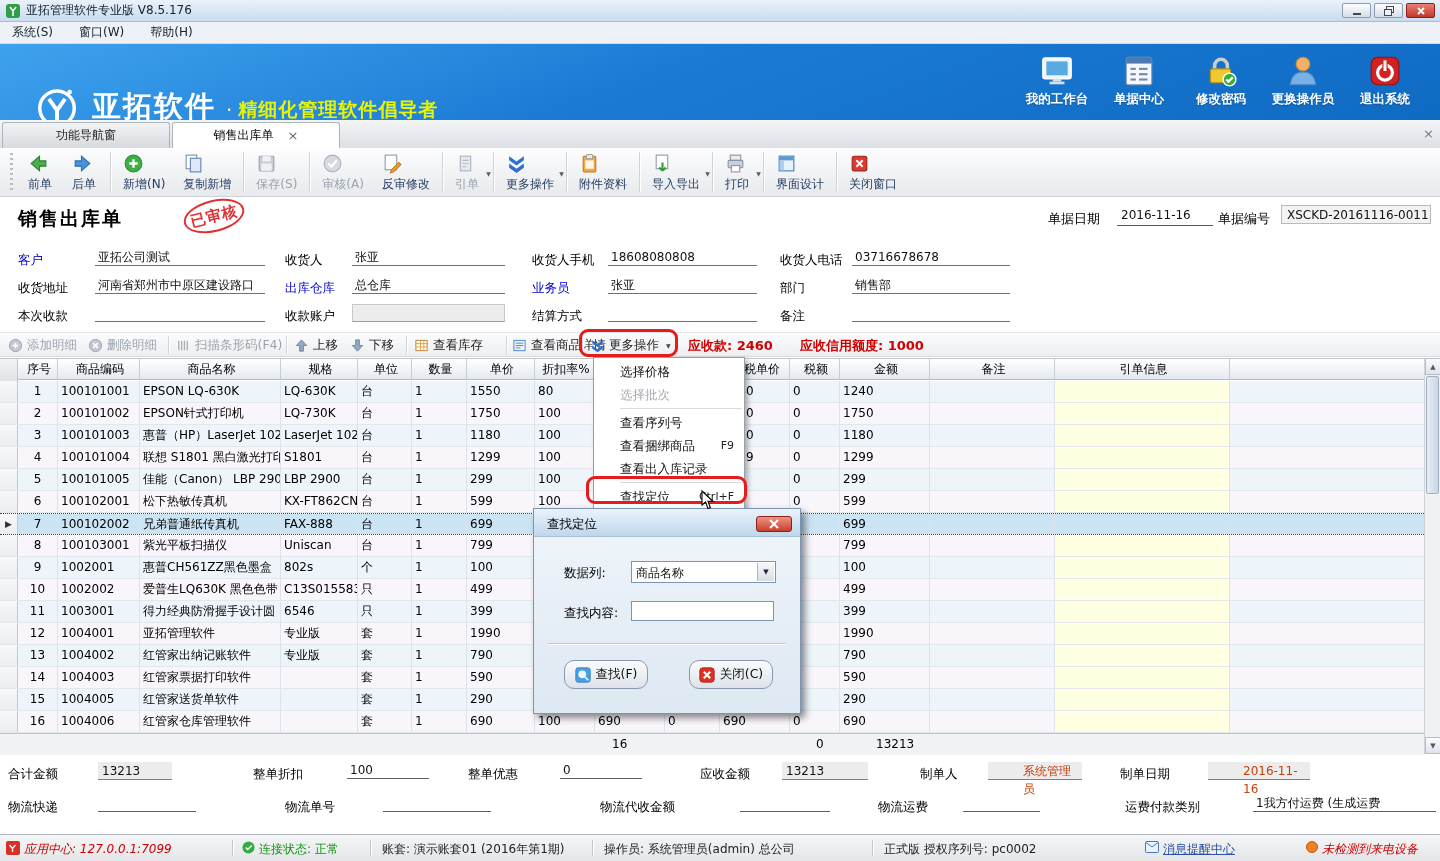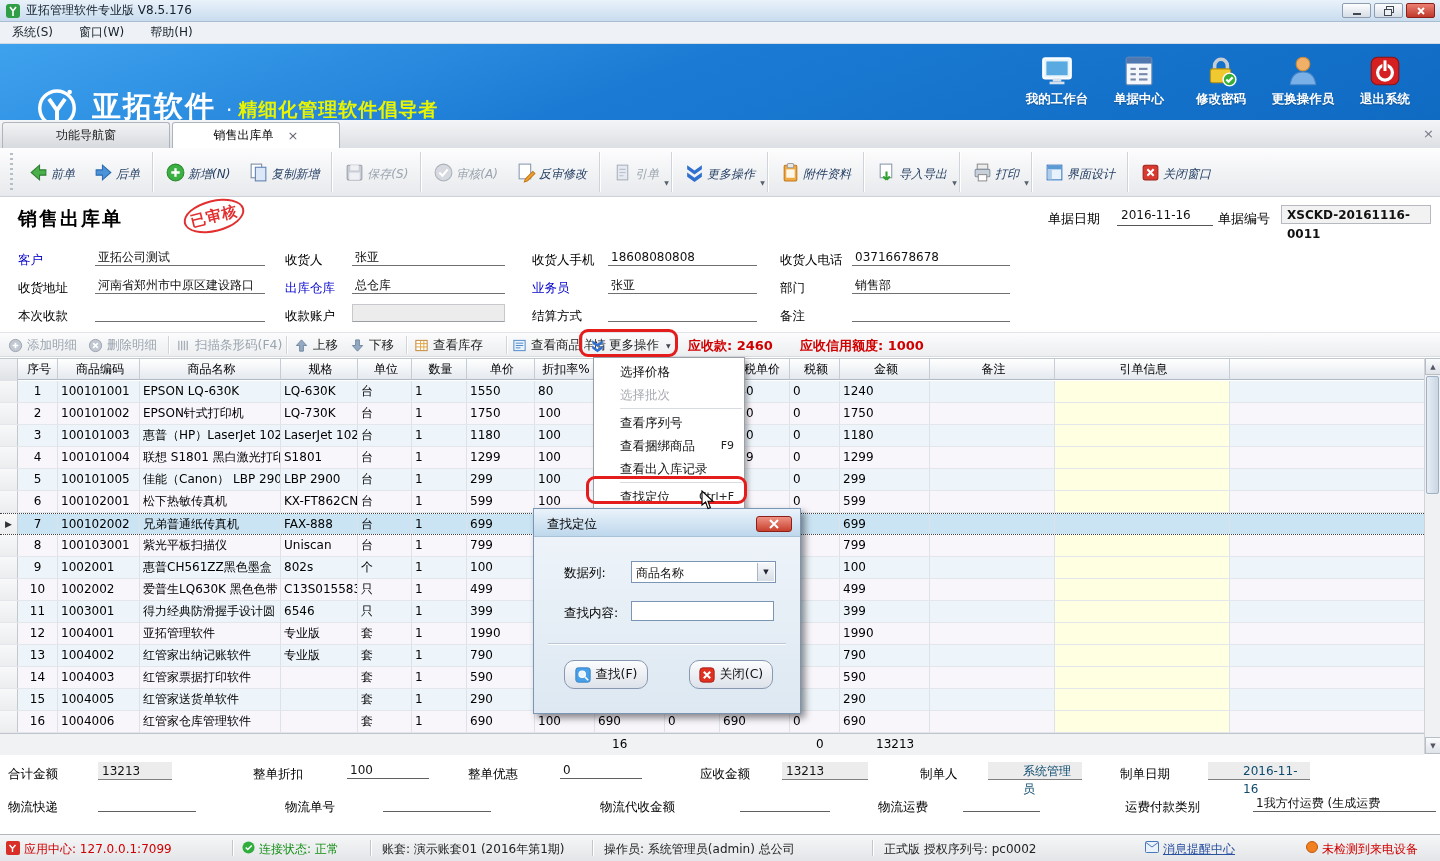--- a/index.html
+++ b/index.html
@@ -34,33 +34,33 @@
   .tabstrip{position:absolute;left:0;top:120px;width:1440px;height:28px;background:linear-gradient(#f4f5f7,#dcdfe3);}
   .tab{position:absolute;top:2px;height:26px;display:flex;align-items:center;justify-content:center;gap:14px;border:1px solid #aeb4bc;border-bottom:none;border-radius:3px 3px 0 0;}
   .tab.inactive{left:2px;width:168px;background:linear-gradient(#f2f3f5,#d7dade);color:#222;}
   .tab.active{left:172px;width:168px;background:#fff;color:#000;}
   .tab .tx{color:#667;font-size:13px;}
   .strip-x{position:absolute;right:6px;top:6px;color:#778;font-size:13px;}
 
   
   .toolbar1{position:absolute;left:0;top:148px;width:1440px;height:49px;background:linear-gradient(#fdfdfe,#e7e9ec);border-bottom:1px solid #cdd2d8;display:flex;align-items:center;padding-left:10px;}
   .toolbar1::before{content:"";width:3px;height:38px;margin-right:6px;background:repeating-linear-gradient(#b6bec8 0 2px,transparent 2px 5px);}
-  .tbtn{position:relative;min-width:44px;padding:3px 9px 2px 9px;display:flex;flex-direction:row;align-items:flex-end;gap:2px;color:#1f3a5f;cursor:pointer;white-space:nowrap;font-style:italic;}
+  .tbtn{position:relative;min-width:44px;padding:3px 9px 2px 9px;display:flex;flex-direction:column;align-items:flex-start;gap:2px;color:#1f3a5f;cursor:pointer;white-space:nowrap;}
   .tbtn.dis{color:#9aa4ae;cursor:default;}
   .tbtn .caret{font-size:6px;color:#55606c;position:absolute;right:-1px;top:20px;}
   .tsep{width:1px;height:40px;background:#cfd4da;margin:0 3px;box-shadow:1px 0 0 #fff;}
   .tico svg{width:21px;height:21px;}
 
   
   .docheader{position:absolute;left:0;top:197px;width:1440px;height:43px;background:#fff;}
   .doc-title{position:absolute;left:18px;top:9px;font-size:19px;font-weight:bold;color:#000;letter-spacing:2px;}
   .stamp{position:absolute;left:183px;top:3px;width:62px;height:32px;border:2px solid #e23030;border-radius:50%;color:#e23030;font-size:15px;font-weight:bold;display:flex;align-items:center;justify-content:center;transform:rotate(-14deg);letter-spacing:1px;background:rgba(255,255,255,.6);}
   .bill-lbl{position:absolute;top:13px;font-size:13px;color:#000;}
   .bill-date-val{position:absolute;left:1117px;top:9px;width:96px;border-bottom:1px solid #555;padding:2px 4px 3px 4px;font-size:12px;}
-  .bill-no-val{position:absolute;left:1281px;top:8px;width:150px;height:19px;line-height:19px;background:#f2f2f2;border:1px solid #b6bac0;padding-left:5px;font-size:12px;font-weight:bold;}
+  .bill-no-val{position:absolute;left:1281px;top:8px;width:150px;height:19px;line-height:19px;background:#f2f2f2;border:1px solid #b6bac0;padding-left:5px;font-size:12px;}
 
   
   .formarea{position:absolute;left:0;top:240px;width:1440px;height:92px;background:#fff;}
   .flbl{position:absolute;font-size:12.5px;color:#000;white-space:nowrap;}
   .flbl.link{color:#0000cc;}
   .fval{position:absolute;border-bottom:1px solid #707070;height:18px;line-height:18px;font-size:12px;padding-left:3px;white-space:nowrap;overflow:hidden;}
   .fval.box{background:#ececec;border:1px solid #c6c8cc;border-bottom:1px solid #9aa0a6;}
 
   
   .toolbar2{position:absolute;left:0;top:332px;width:1440px;height:25px;background:linear-gradient(#fcfcfd,#ecee f0);background:linear-gradient(#fcfcfd,#eceef0);border-top:1px solid #e0e3e7;border-bottom:1px solid #d8dce0;}
@@ -90,27 +90,27 @@
   .gsummary{position:absolute;left:0;top:374px;width:1424px;height:22px;background:#f1f2f4;border-top:1px solid #bfc5cb;}
   .gsummary span{position:absolute;top:3px;font-size:12px;color:#000;}
   .vscroll{position:absolute;left:1424px;top:358px;width:16px;height:396px;background:#f0f1f3;border-left:1px solid #d0d4d8;}
   .varrow{position:absolute;left:0;width:16px;height:17px;background:linear-gradient(#fafbfc,#dfe3e8);border:1px solid #b8bec6;font-size:7px;color:#556;display:flex;align-items:center;justify-content:center;}
   .vthumb{position:absolute;left:1px;top:18px;width:13px;height:118px;background:linear-gradient(90deg,#e7edf4,#c9d6e4);border:1px solid #9fb0c2;border-radius:2px;}
 
   
   .f-lbl{position:absolute;font-size:12.5px;color:#000;white-space:nowrap;}
   .f-line{position:absolute;border-bottom:1px solid #606060;height:17px;line-height:17px;font-size:12px;padding-left:3px;}
   .f-box{position:absolute;height:18px;line-height:18px;background:#ececec;border-bottom:1px solid #808080;font-size:12px;padding-left:4px;}
-  .f-box.gray{color:#0c4a6e;padding-left:35px;}
+  .f-box.gray{color:#c2410c;padding-left:35px;}
 
   
   .statusbar{position:absolute;left:0;top:834px;width:1440px;height:27px;background:linear-gradient(#f5f6f7,#e3e5e8);border-top:1px solid #b4b8bc;}
   .sitem{position:absolute;top:6px;font-size:12px;white-space:nowrap;color:#222;}
   .ssep{position:absolute;top:5px;width:1px;height:16px;background:#c2c5c9;box-shadow:1px 0 0 #fff;}
-  .sred{color:#d00000;}
+  .sred{color:#d00000;font-style:italic;}
   .sgreen{color:#149014;}
   .slink{color:#2a50a0;text-decoration:underline;}
   .sic{position:absolute;top:6px;}
 
   
   .cmenu{position:absolute;left:593px;top:357px;width:152px;background:#fff;border:1px solid #9aa0a8;box-shadow:3px 3px 5px rgba(0,0,0,.3);padding:2px 0;z-index:30;}
   .mitem{height:23px;line-height:23px;padding-left:26px;padding-right:10px;font-size:12.5px;color:#111;display:flex;cursor:pointer;}
   .mitem.dis{color:#a6aab0;}
   .mitem .msc{margin-left:auto;font-size:11px;color:#222;}
   .msep{height:1px;background:#d8dce0;margin:2px 2px 2px 26px;}

